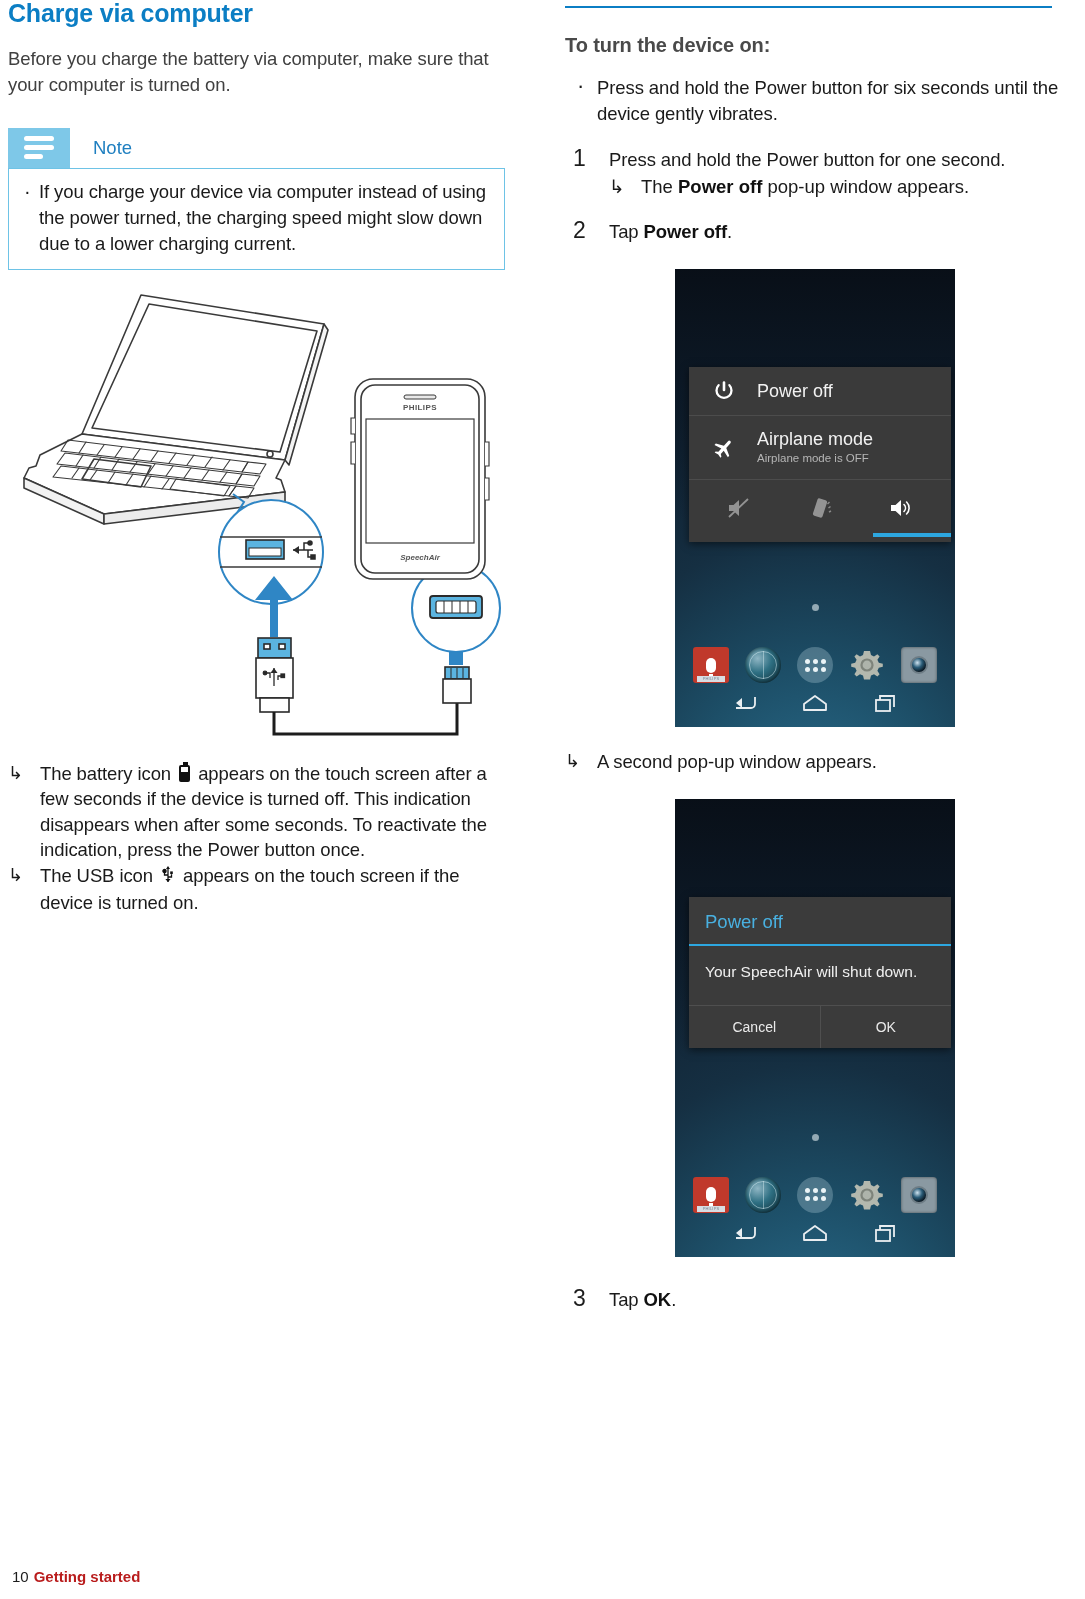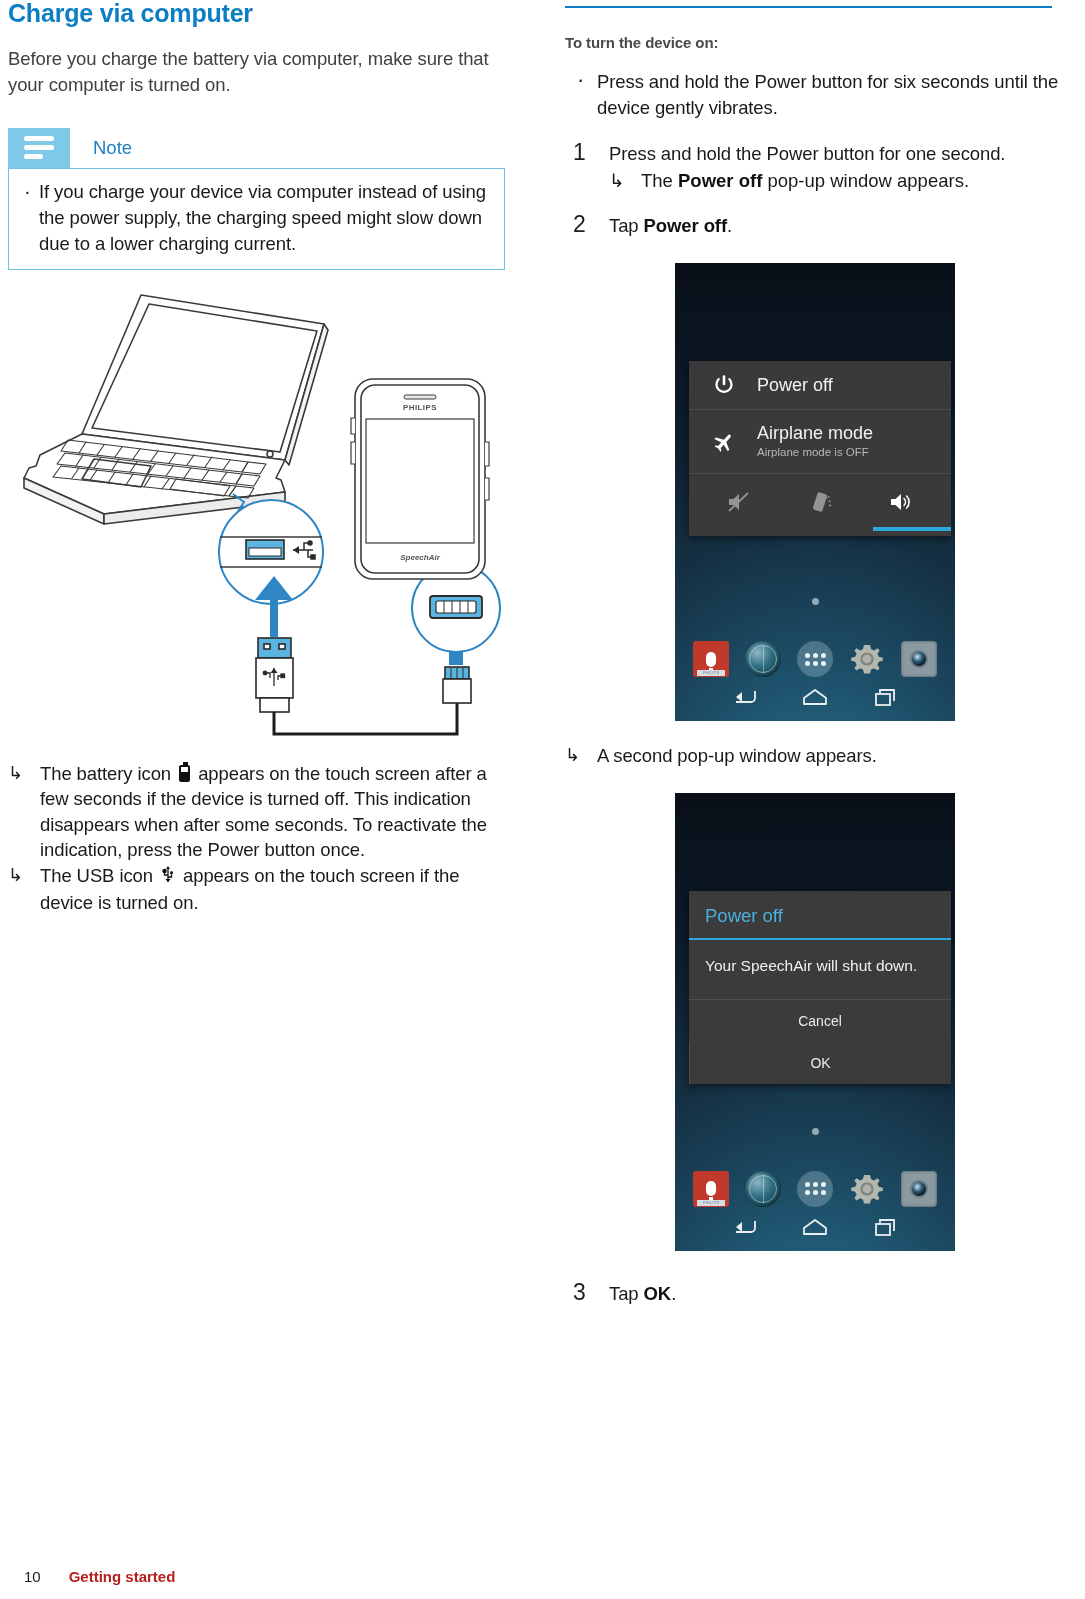--- a/index.html
+++ b/index.html
@@ -119,41 +119,41 @@
   .step { position: relative; padding-left: 44px; margin-top: 20px; }
   .step .num {
     position: absolute; left: 8px; top: -2px;
     font-size: 23px; line-height: 27px;
     color: #1c1c1c;
   }
   .step .txt { font-size: 18.5px; line-height: 26px; letter-spacing:-0.1px; }
   .step .sub { position: relative; padding-left: 32px; margin-top: 1px; font-size:18.5px; line-height:25px;}
   .step .sub .arr { position:absolute; left:0; top:0; }
   .subhead {
-    font-size: 15px; font-weight: bold; color: #4a4a4a;
+    font-size: 20px; font-weight: bold; color: #4a4a4a;
     margin: 26px 0 0 0; letter-spacing: -0.1px;
   }
   b, strong { font-weight: bold; color:#111; }
 
   
   .inline-ico { display:inline-block; vertical-align:-2px; }
   .ico-battery {
     width: 11px; height: 17px; border: 2px solid #111; border-radius: 2px;
     position: relative; background: linear-gradient(to top,#111 58%,#fff 58%);
     margin: 0 3px;
   }
   .ico-battery::before{
     content:""; position:absolute; top:-5px; left:2px; width:5px; height:3px; background:#111;
   }
 
   
   .footer {
-    position: absolute; left: 24px; bottom: 14px;
+    position: absolute; left: 12px; bottom: 14px;
     font-size: 15px;
-    display: flex; align-items: baseline; gap: 28px;
+    display: flex; align-items: baseline; gap: 5px;
   }
   .footer .pg { color:#1c1c1c; }
   .footer .chapter { color:#b91c1c; font-weight:bold; }
 
   
   .shot {
     position: relative;
     width: 280px; height: 458px;
     background:
       radial-gradient(ellipse 150% 100% at 50% 120%, #2a6f8f 0%, #1d4f68 32%, #152f42 62%, #0f1c2b 100%);
@@ -266,21 +266,21 @@
     box-shadow: 0 2px 8px rgba(0,0,0,.55);
   }
   .cd-head{
     padding:14px 16px 11px 16px;
     border-bottom:2px solid #2da7e0;
     color:#49b0e0; font-size:18.5px;
   }
   .cd-body{
     padding:17px 16px 24px 16px; color:#f0f0f0; font-size:15.5px;
   }
-  .cd-btns{ display:flex; border-top:1px solid #4f4f4f;flex-direction:column; }
+  .cd-btns{ display:flex; border-top:1px solid #4f4f4f; }
   .cd-btn{
     flex:1; text-align:center; padding:13px 0; color:#eaeaea; font-size:14px;
   }
   .cd-btn + .cd-btn { border-left:1px solid #4f4f4f; }
 
   
   .illus { margin-top: 12px; width:497px; height:465px; }
 </style>
 </head>
 <body>
@@ -297,21 +297,21 @@
       <div class="note-head">
         <div class="note-icon">
           <i></i>
             <i></i>
             <i></i>
         </div>
         <div class="note-label">Note</div>
       </div>
       <div class="note-body">
         <ul class="dotlist">
-          <li>If you charge your device via computer instead of using the power supply, the charging speed might slow down due to a lower charging current.</li>
+          <li>If you charge your device via computer instead of using the power turned, the charging speed might slow down due to a lower charging current.</li>
         </ul>
       </div>
     </div>
 
     <div class="illus">
       <svg viewBox="0 0 497 465" width="497" height="465" aria-hidden="true">
         <g fill="none" stroke="#3a3a3a" stroke-width="1.6" stroke-linejoin="round" stroke-linecap="round">
 
           <path d="M133 13 L316 42 L277 178 L74 152 Z" fill="#fff"></path>
           <path d="M141 22 L309 49 L272 170 L84 146 Z" fill="#fff"></path>

